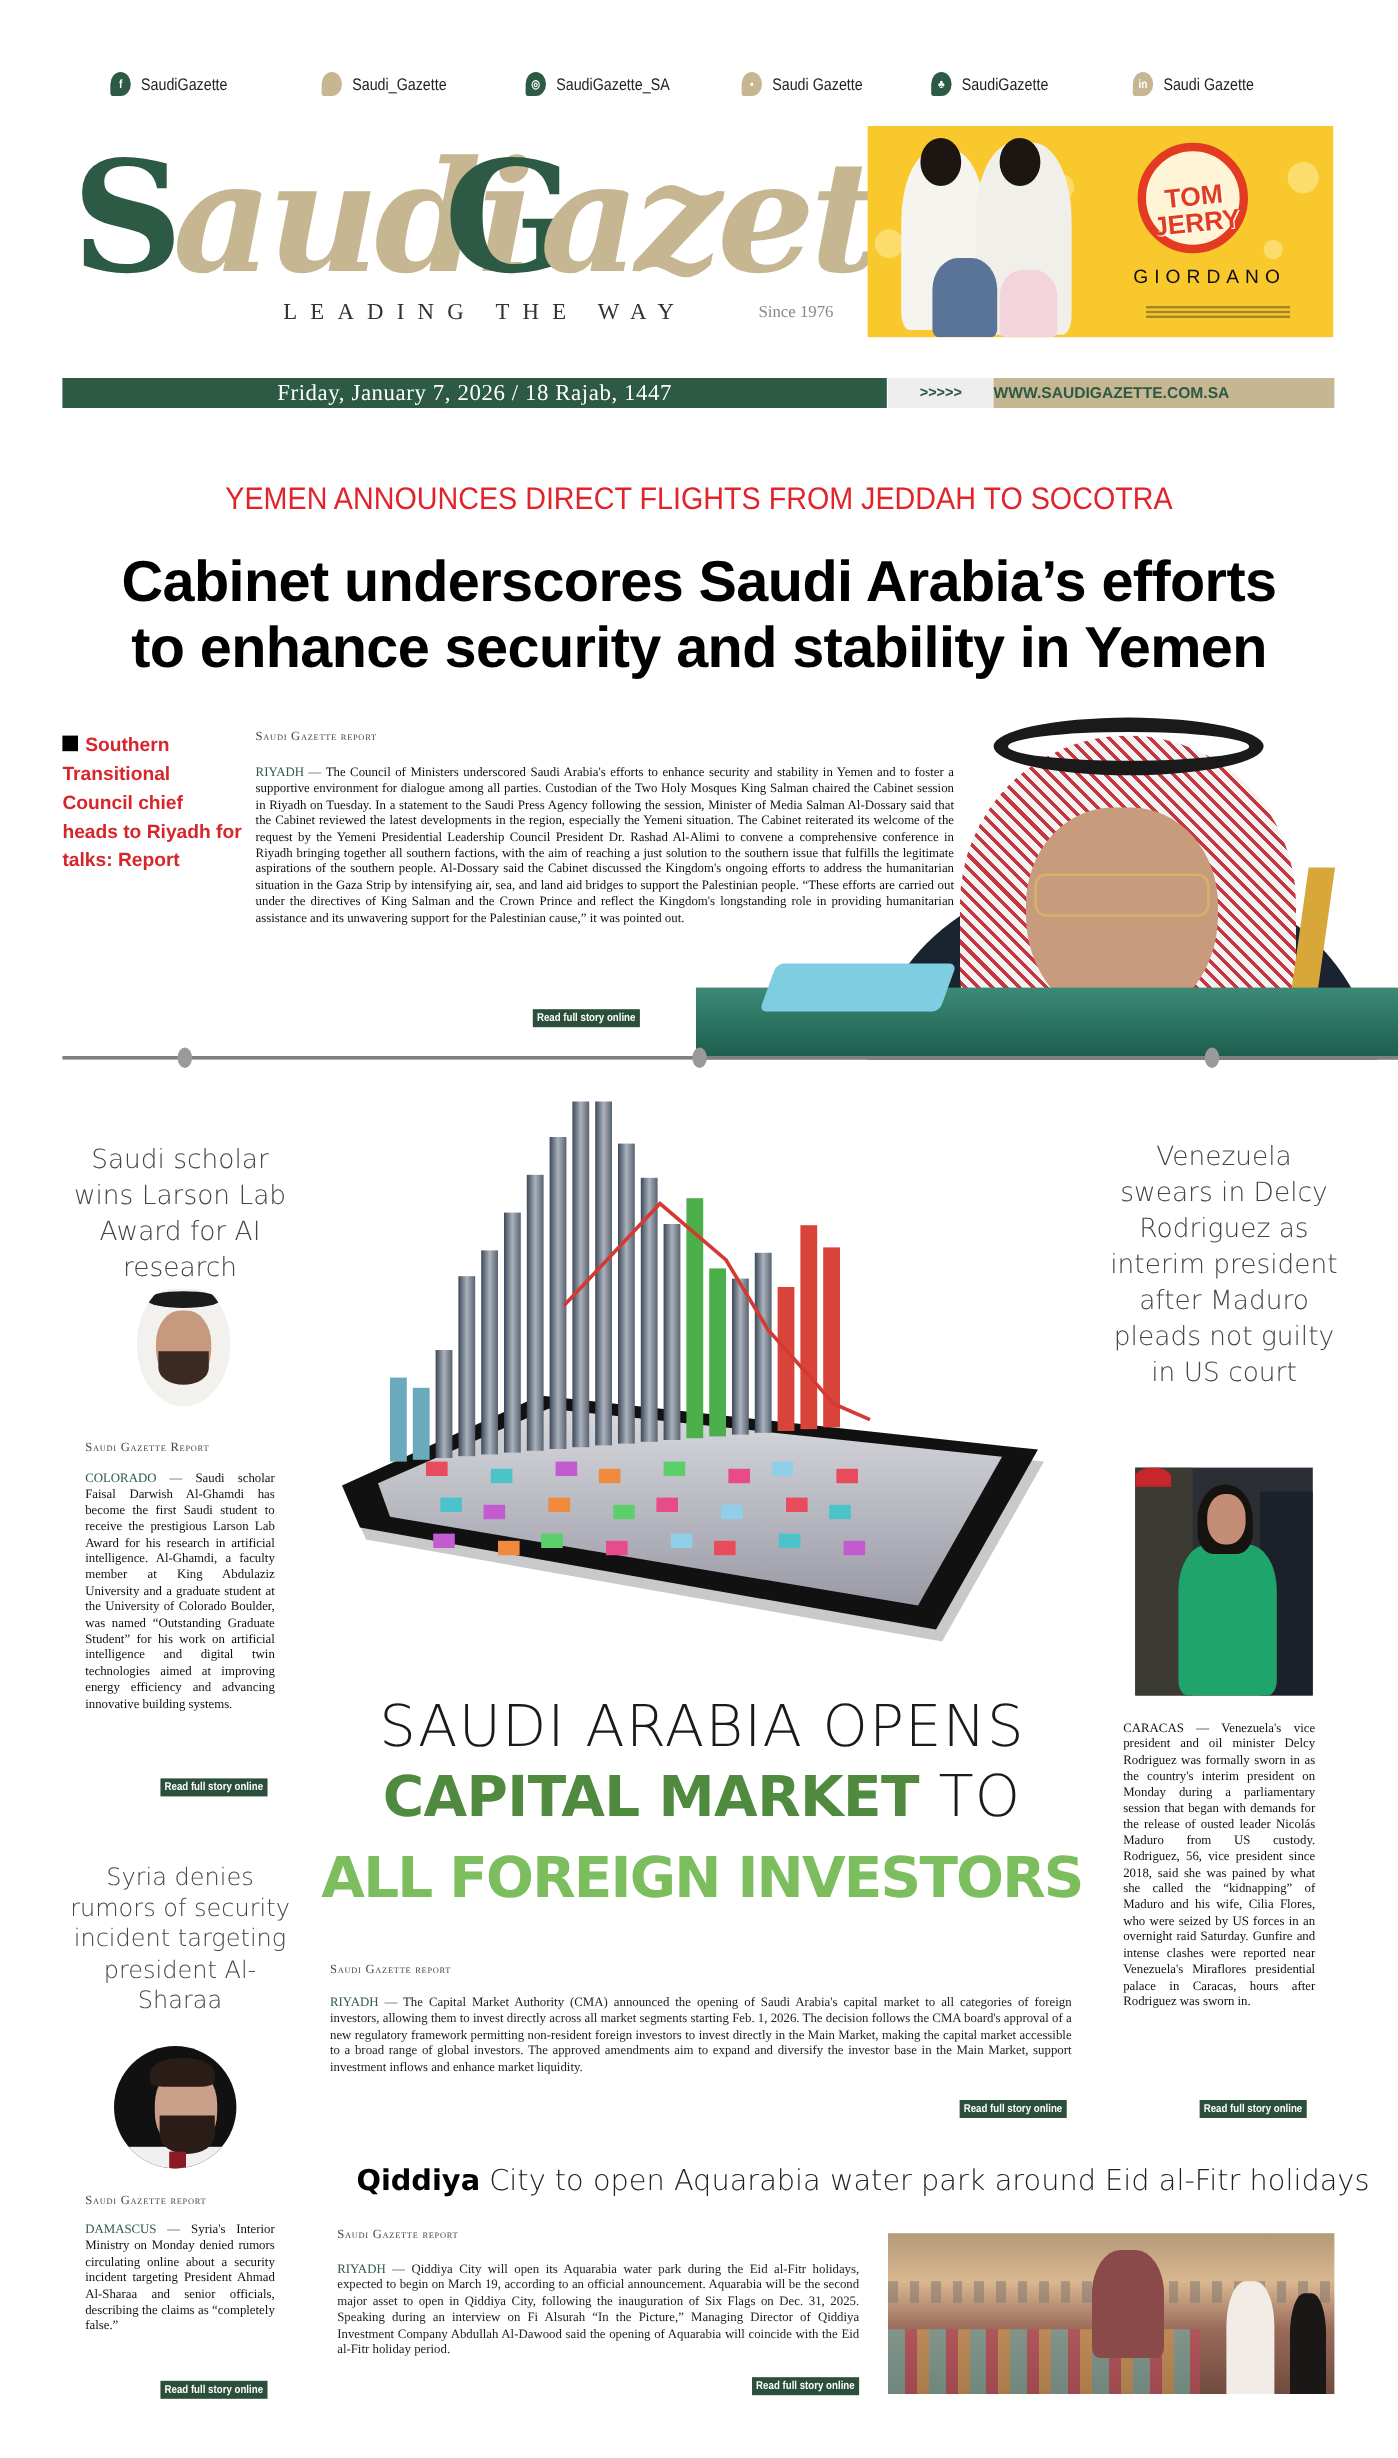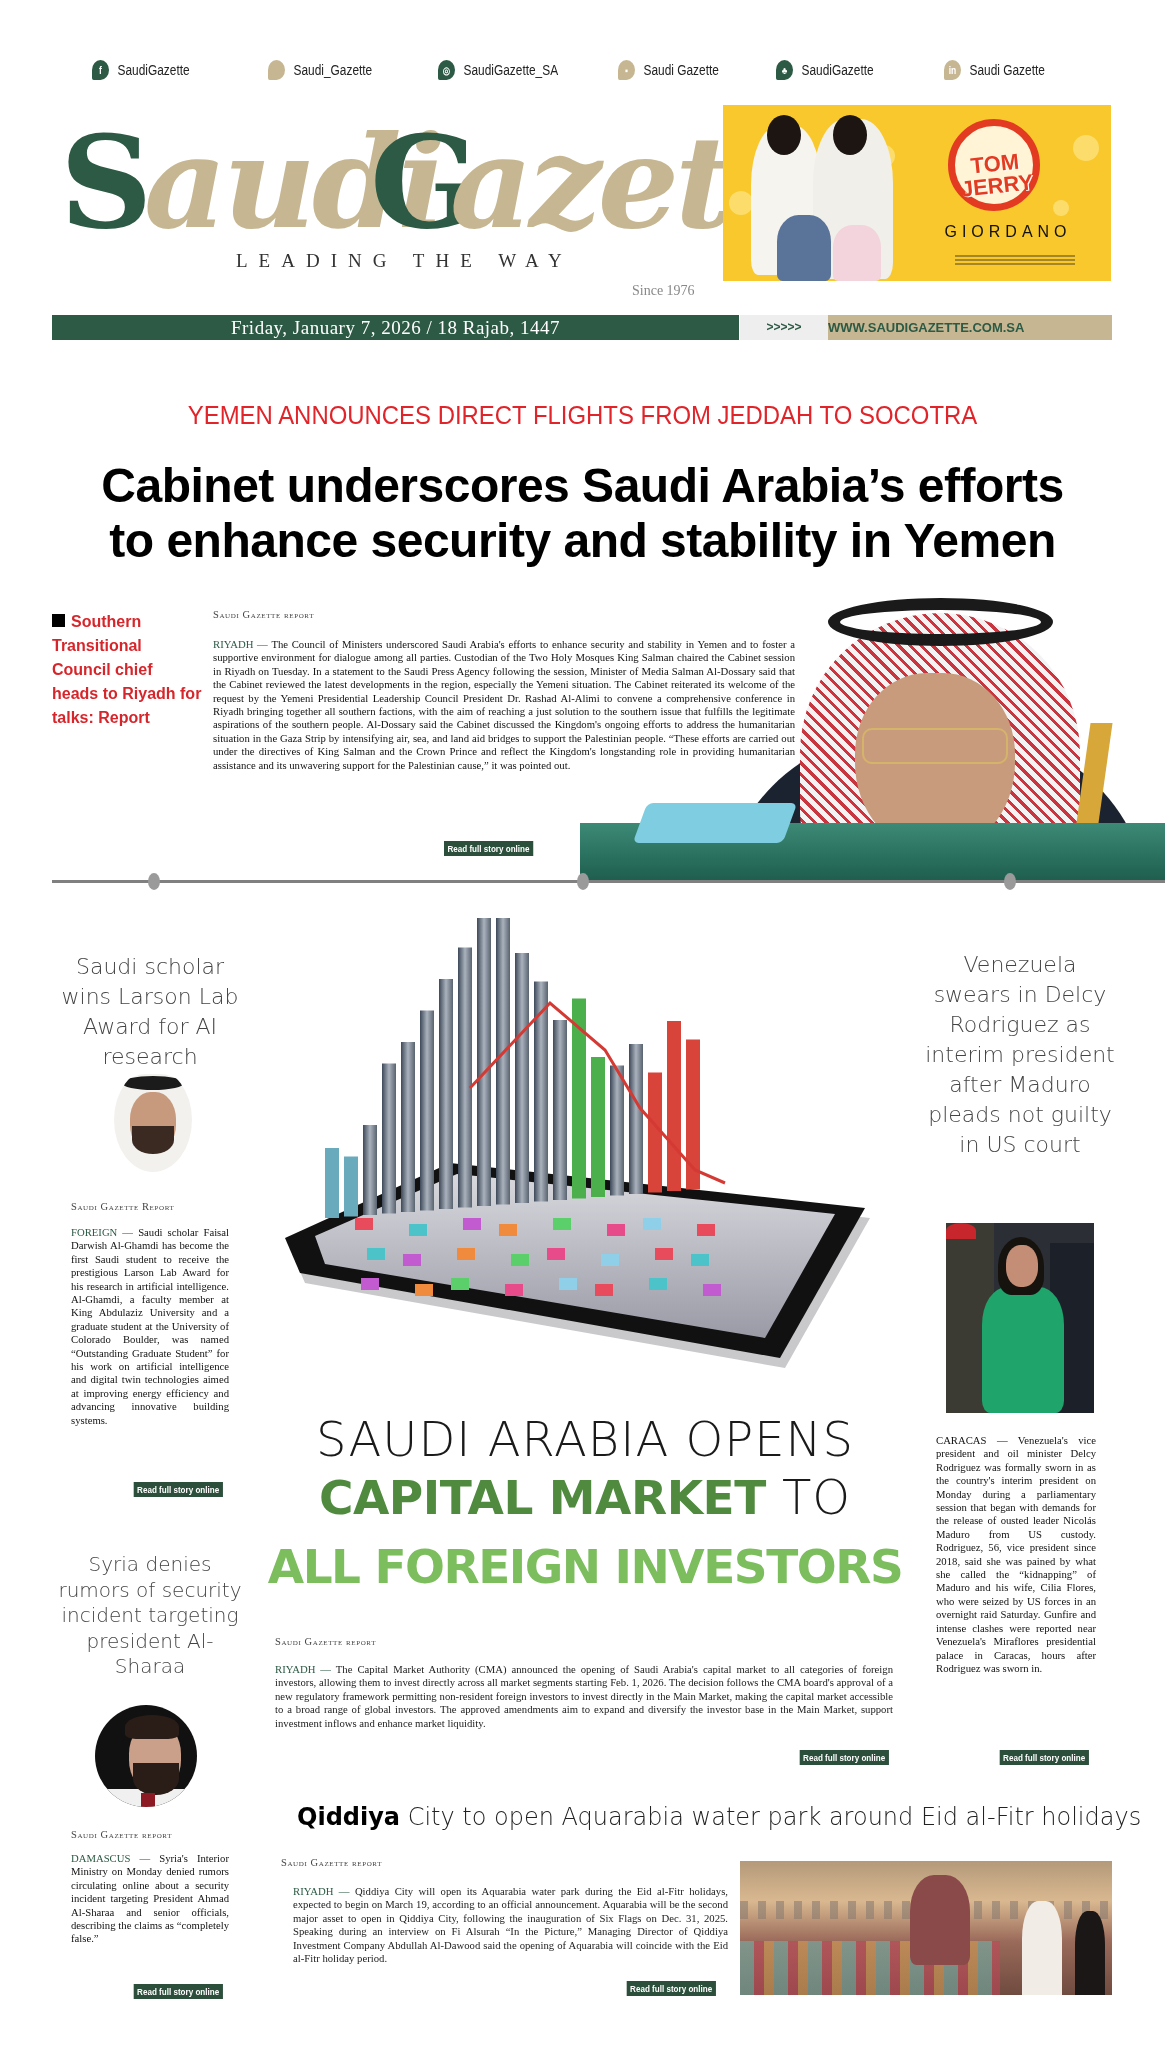--- a/index.html
+++ b/index.html
@@ -15,21 +15,21 @@
   .dot-tan { background: #c6b792; }
 
   
   .logo { top: 112px; left: 60px; width: 650px; height: 145px; }
   .logo-word { position: absolute; top: 0; font-family: "DejaVu Serif", serif; font-size: 128px; font-weight: bold; line-height: 140px; letter-spacing: -4px; }
   .logo-s { left: 0; color: #2c5a44; }
   .logo-audi { left: 84px; color: #c6b792; font-style: italic; }
   .logo-g { left: 310px; color: #2c5a44; }
   .logo-azette { left: 390px; color: #c6b792; font-style: italic; }
   .tagline { top: 250px; left: 236px; font-size: 19px; letter-spacing: 11px; color: #333; }
-  .since { top: 253px; left: 632px; font-size: 14px; color: #888; margin-top: 30px; }
+  .since { top: 253px; left: 632px; font-size: 14px; color: #888; }
 
   
   .ad { top: 105px; left: 723px; width: 388px; height: 176px; background: #f9c82d; overflow: hidden; }
   .ad-bubble { position: absolute; border-radius: 50%; background: #fde27a; opacity: 0.8; }
   .ad-family { position: absolute; left: 18px; top: 10px; width: 170px; height: 166px; }
   .ad-person { position: absolute; border-radius: 40% 40% 10% 10%; }
   .ad-logo-ring { position: absolute; left: 225px; top: 14px; width: 92px; height: 92px; border-radius: 50%; border: 7px solid #e33b22; background: #fff5d6; }
   .ad-tomjerry { position: absolute; left: 228px; top: 48px; font-family: "Liberation Sans", sans-serif; font-weight: bold; font-size: 22px; line-height: 22px; color: #e33b22; text-align: center; width: 90px; transform: rotate(-6deg); text-shadow: 1px 1px 0 #fff; }
   .ad-brand { position: absolute; left: 192px; top: 118px; width: 186px; text-align: center; font-family: "Liberation Sans", sans-serif; font-size: 16px; letter-spacing: 5px; color: #111; }
   .ad-fine { position: absolute; left: 232px; top: 150px; width: 120px; height: 14px; display: flex; flex-direction: column; gap: 2px; }
@@ -116,21 +116,21 @@
   .vz-face { position: absolute; left: 60px; top: 22px; width: 32px; height: 42px; background: #c48e76; border-radius: 45%; }
   .vz-dress { position: absolute; left: 36px; top: 64px; width: 82px; height: 126px; background: #1fa56b; border-radius: 30% 30% 10% 10%; }
   .venez-body { top: 1434px; left: 936px; width: 160px; }
   .venez-read { top: 1750px; right: 76px; }
 
   
   .qid-head { top: 1803px; left: 297px; width: 820px; font-family: "DejaVu Sans", sans-serif; font-size: 24px; color: #222; white-space: nowrap; }
   .qid-head b { font-weight: bold; color: #000; }
   .qid-head span.rest { font-weight: 200; }
   .qid-byline { top: 1857px; left: 281px; }
-  .qid-body { top: 1885px; left: 281px; width: 435px; font-size: 10.7px; line-height: 13.4px; text-align: justify; margin-left: 12px; }
+  .qid-body { top: 1885px; left: 281px; width: 435px; font-size: 10.7px; line-height: 13.4px; text-align: justify; }
   .qid-read { top: 1981px; right: 449px; }
   .qid-photo { top: 1861px; left: 740px; width: 372px; height: 134px; overflow: hidden; background: linear-gradient(#b49a7a 0%, #d9b890 30%, #9a6a5a 60%, #6f4b3f 100%); }
   .qp-city { position: absolute; left: 0; top: 40px; width: 372px; height: 18px; background: repeating-linear-gradient(90deg, #8a7c72 0 8px, transparent 8px 18px); opacity: .6; }
   .qp-rock { position: absolute; left: 170px; top: 14px; width: 60px; height: 90px; background: #8a4a4a; border-radius: 40% 40% 10% 10%; }
   .qp-man { position: absolute; left: 282px; top: 40px; width: 40px; height: 94px; background: #f1ece6; border-radius: 40% 40% 0 0; }
   .qp-woman { position: absolute; left: 335px; top: 50px; width: 30px; height: 84px; background: #1a1716; border-radius: 40% 40% 0 0; }
   .qp-water { position: absolute; left: 0; top: 80px; width: 260px; height: 54px; background: repeating-linear-gradient(90deg, #6fb7b0 0 14px, #c2465a 14px 24px, #d9a356 24px 34px); opacity: .55; }
 </style>
 </head>
 <body>
@@ -236,21 +236,21 @@
 
 <div class="abs light-head scholar-head">Saudi scholar wins Larson Lab Award for AI research</div>
 <div class="abs scholar-photo avatar-circle">
   <div class="sc-ghutra"></div>
   <div class="sc-face"></div>
   <div class="sc-beard"></div>
   <div class="sc-agal"></div>
 </div>
 <div class="abs byline col-left-byline scholar-byline">Saudi Gazette Report</div>
 <div class="abs col-text scholar-body">
-  <span class="city">FOREIGN —</span>
+  <span class="city">COLORADO —</span>
   <span>Saudi scholar Faisal Darwish Al-Ghamdi has become the first Saudi student to receive the prestigious Larson Lab Award for his research in artificial intelligence. Al-Ghamdi, a faculty member at King Abdulaziz University and a graduate student at the University of Colorado Boulder, was named “Outstanding Graduate Student” for his work on artificial intelligence and digital twin technologies aimed at improving energy efficiency and advancing innovative building systems.</span>
 </div>
 <div class="abs read-btn scholar-read">Read full story online</div>
 
 <div class="abs light-head syria-head">Syria denies rumors of security incident targeting president Al-Sharaa</div>
 <div class="abs syria-photo avatar-circle">
   <div class="sy-shirt"></div>
   <div class="sy-face"></div>
   <div class="sy-hair"></div>
   <div class="sy-beard"></div>

